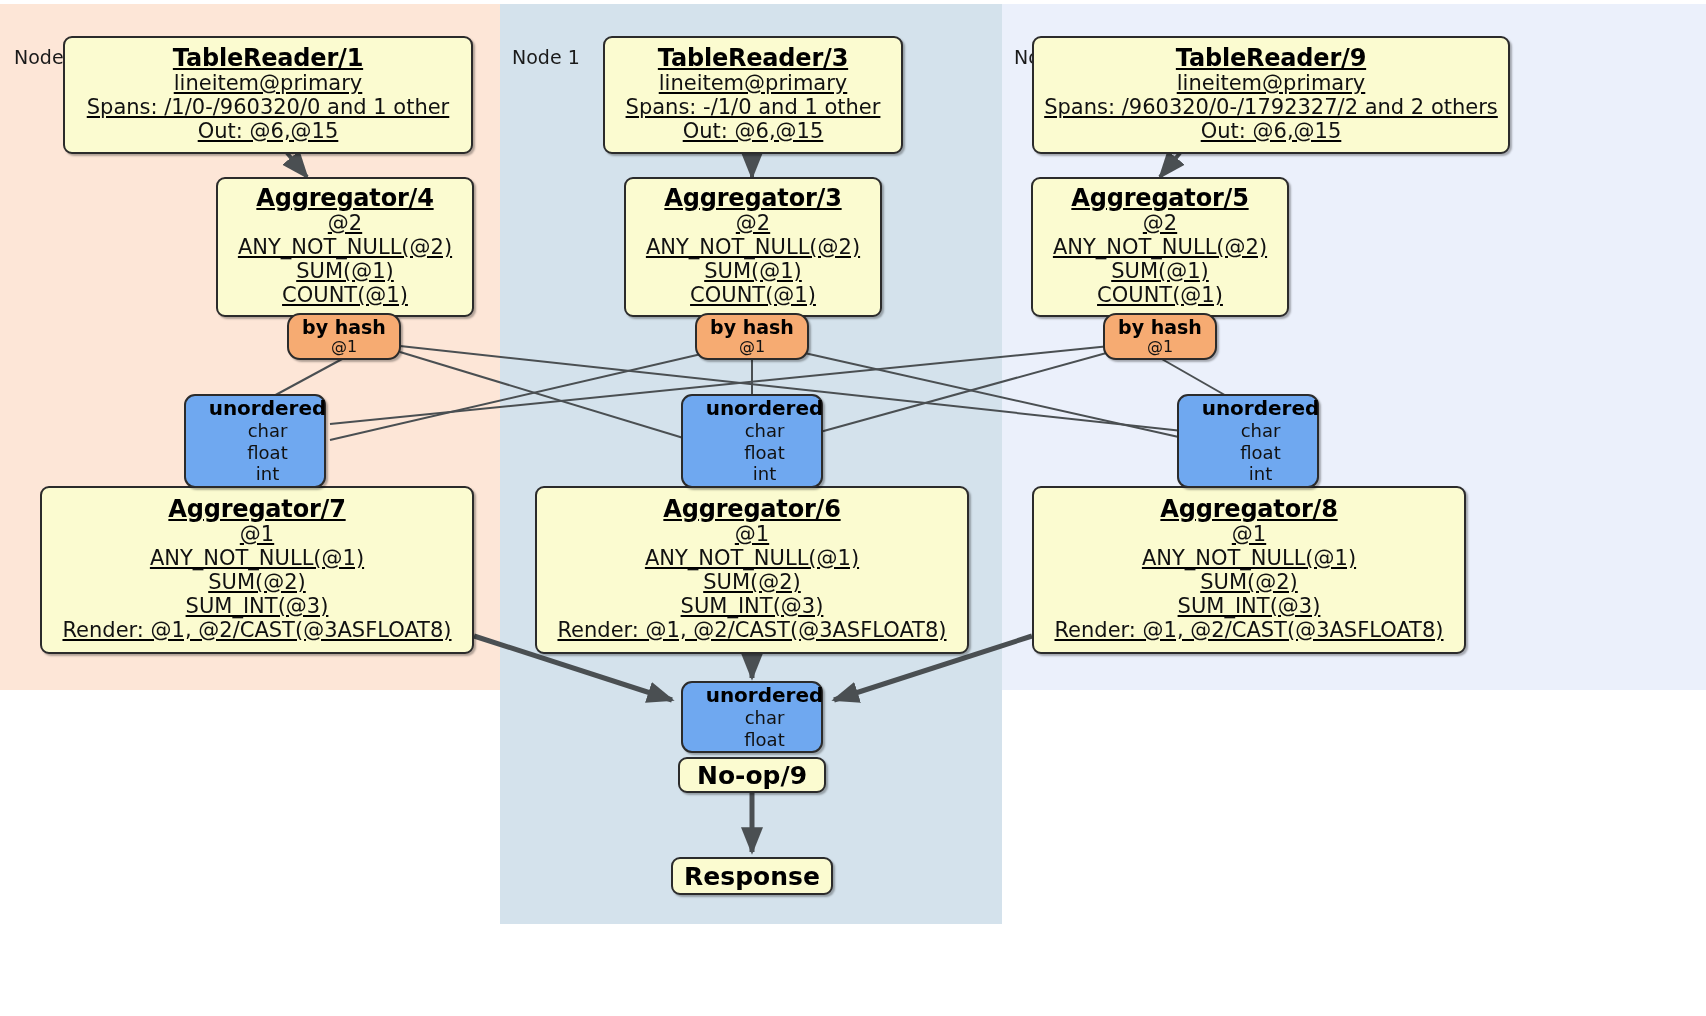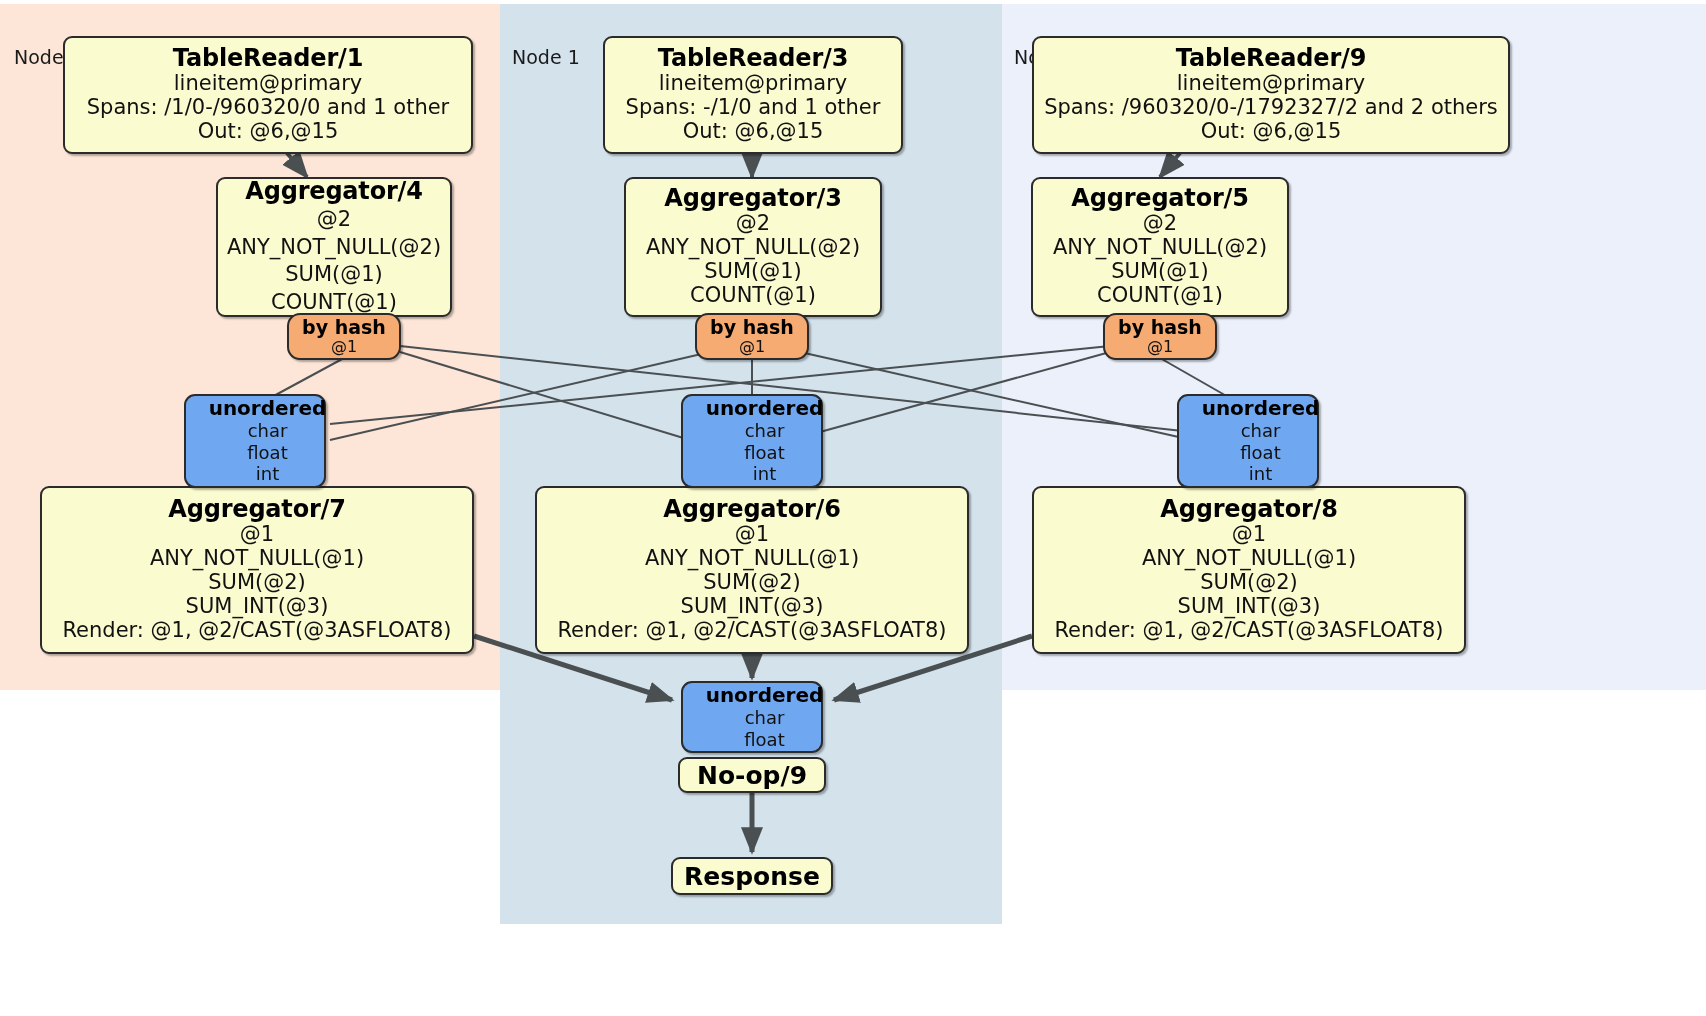--- a/index.html
+++ b/index.html
@@ -12,21 +12,21 @@
   .region-label{position:absolute;font-size:19px;color:#1a1a1a;line-height:1;margin-top:36px;}
 
   
   #edges{position:absolute;left:0;top:0;width:1706px;height:1016px;pointer-events:none;}
 
   
   .box{position:absolute;box-sizing:border-box;display:flex;flex-direction:column;
        align-items:center;justify-content:center;text-align:center;}
 
   .proc{background:#fbfbd0;border:2px solid #2b2b2b;border-radius:9px;
-        box-shadow:2px 2px 2px rgba(0,0,0,.30);}
+        box-shadow:2px 2px 2px rgba(0,0,0,.30);text-decoration:underline;}
   .proc .ttl{font-weight:bold;font-size:24px;color:#000;line-height:1.07;letter-spacing:-.2px;}
   .proc .det{font-size:21px;color:#111;line-height:1.14;white-space:nowrap;}
 
   .outbox{background:#f6ab72;border:2px solid #2b2b2b;border-radius:13px;
           box-shadow:2px 2px 2px rgba(0,0,0,.30);z-index:6;}
   .outbox .ttl{font-weight:bold;font-size:19px;color:#000;line-height:1.1;}
   .outbox .det{font-size:16px;color:#111;line-height:1.15;}
 
   .inbox{background:#6fa8f0;border:2px solid #2b2b2b;border-radius:11px;
          box-shadow:2px 2px 2px rgba(0,0,0,.30);z-index:6;padding-left:25px;}
@@ -83,21 +83,21 @@
     <path d="M 752 790 L 752 852" stroke="#4a4f52" stroke-width="5" fill="none" marker-end="url(#ahb)"></path>
   </svg>
 
   <div class="box proc" style="left:63px;top:36px;width:410px;height:118px;">
     <div class="ttl">TableReader/1</div>
     <div class="det">lineitem@primary</div>
     <div class="det">Spans: /1/0-/960320/0 and 1 other</div>
     <div class="det">Out: @6,@15</div>
   </div>
 
-  <div class="box proc" style="left:216px;top:177px;width:236px;height:140px;justify-content:space-between;">
+  <div class="box proc" style="left:216px;top:177px;width:258px;height:140px;">
     <div class="ttl">Aggregator/4</div>
     <div class="det">@2</div>
     <div class="det">ANY_NOT_NULL(@2)</div>
     <div class="det">SUM(@1)</div>
     <div class="det">COUNT(@1)</div>
   </div>
 
   <div class="box outbox" style="left:287px;top:313px;width:114px;height:47px;">
     <div class="ttl">by hash</div>
     <div class="det">@1</div>

